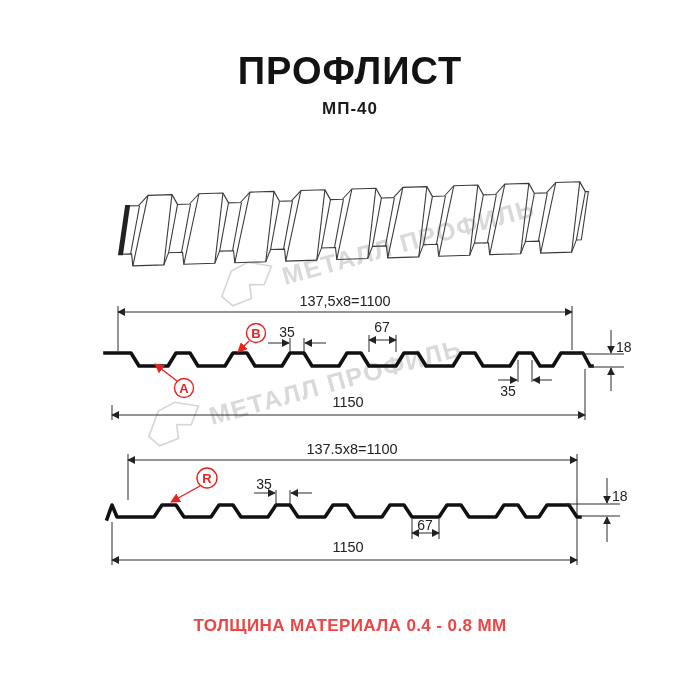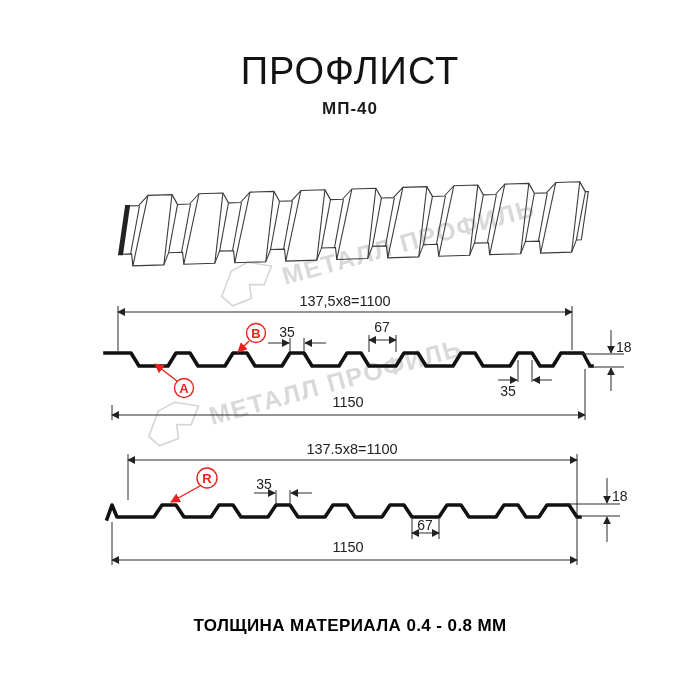--- a/index.html
+++ b/index.html
@@ -2,29 +2,29 @@
 <html><head>
 <meta charset="utf-8">
 <style>
   html,body{margin:0;padding:0;}
   body{
     width:700px;height:700px;background:#ffffff;position:relative;overflow:hidden;
     font-family:"Liberation Sans", sans-serif;
   }
   .title{
     position:absolute;left:0;top:50px;width:700px;text-align:center;
-    font-size:38px;font-weight:normal;letter-spacing:1px;color:#131313;
+    font-size:38px;font-weight:bold;letter-spacing:1px;color:#131313;
   }
   .subtitle{
     position:absolute;left:0;top:99px;width:700px;text-align:center;
     font-size:17px;font-weight:bold;letter-spacing:1px;color:#1c1c1c;
   }
   .footer{
     position:absolute;left:0;top:616px;width:700px;text-align:center;
-    font-size:17px;font-weight:bold;letter-spacing:0.4px;color:#000000;
+    font-size:17px;font-weight:bold;letter-spacing:0.4px;color:#ef4444;
   }
   svg{position:absolute;left:0;top:0;}
   .dimtxt{font-size:14px;fill:#222;}
   .dimtxt-big{font-size:14.5px;fill:#222;}
   .lbltxt{font-size:13px;fill:#e8231e;font-weight:bold;}
   .wmtxt{font-size:25px;font-weight:bold;letter-spacing:1.5px;fill:#d9d9d9;}
   .thin{stroke:#2b2b2b;stroke-width:1;fill:none;}
   .profile{stroke:#111;stroke-width:3.6;fill:none;stroke-linejoin:round;stroke-linecap:square;}
   .red{stroke:#e8231e;stroke-width:1.4;fill:none;}
   .sheetline{stroke:#3a3a3a;stroke-width:1.1;fill:none;}

